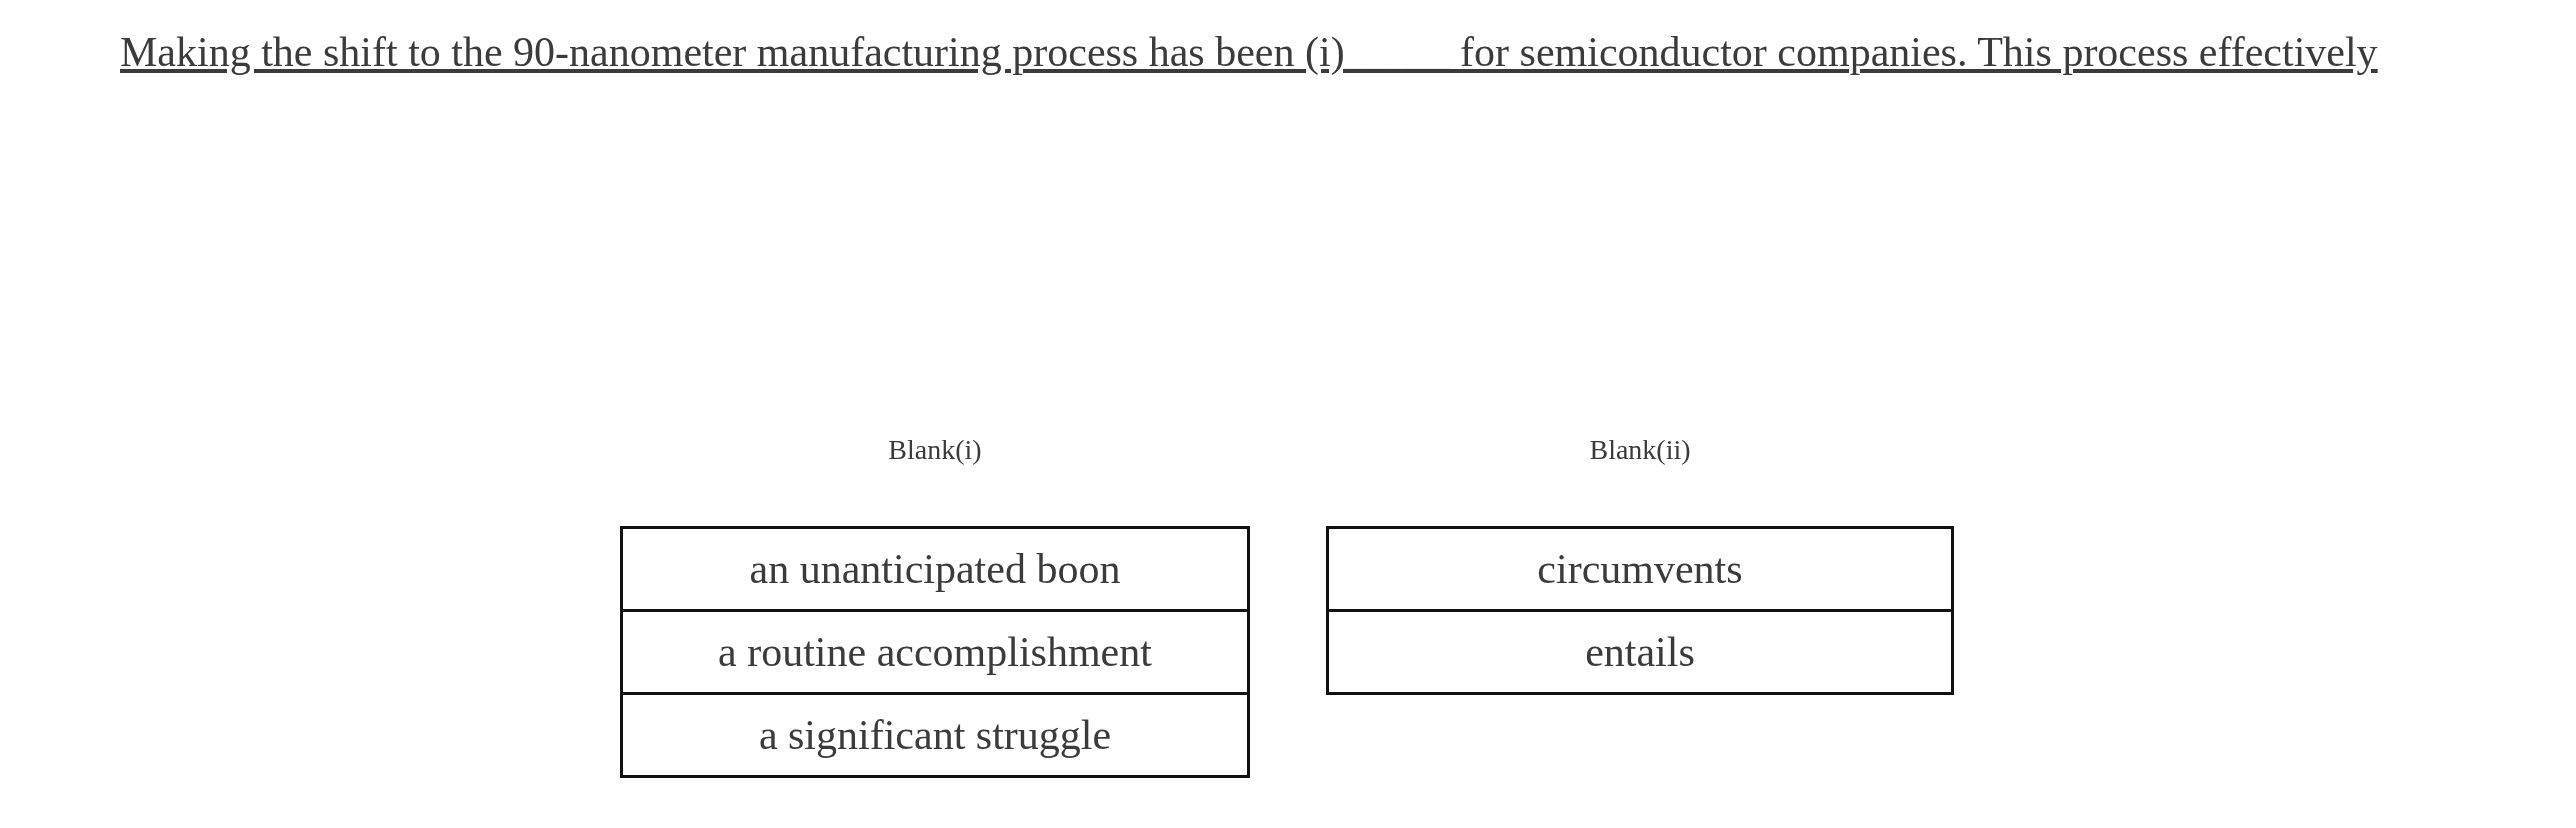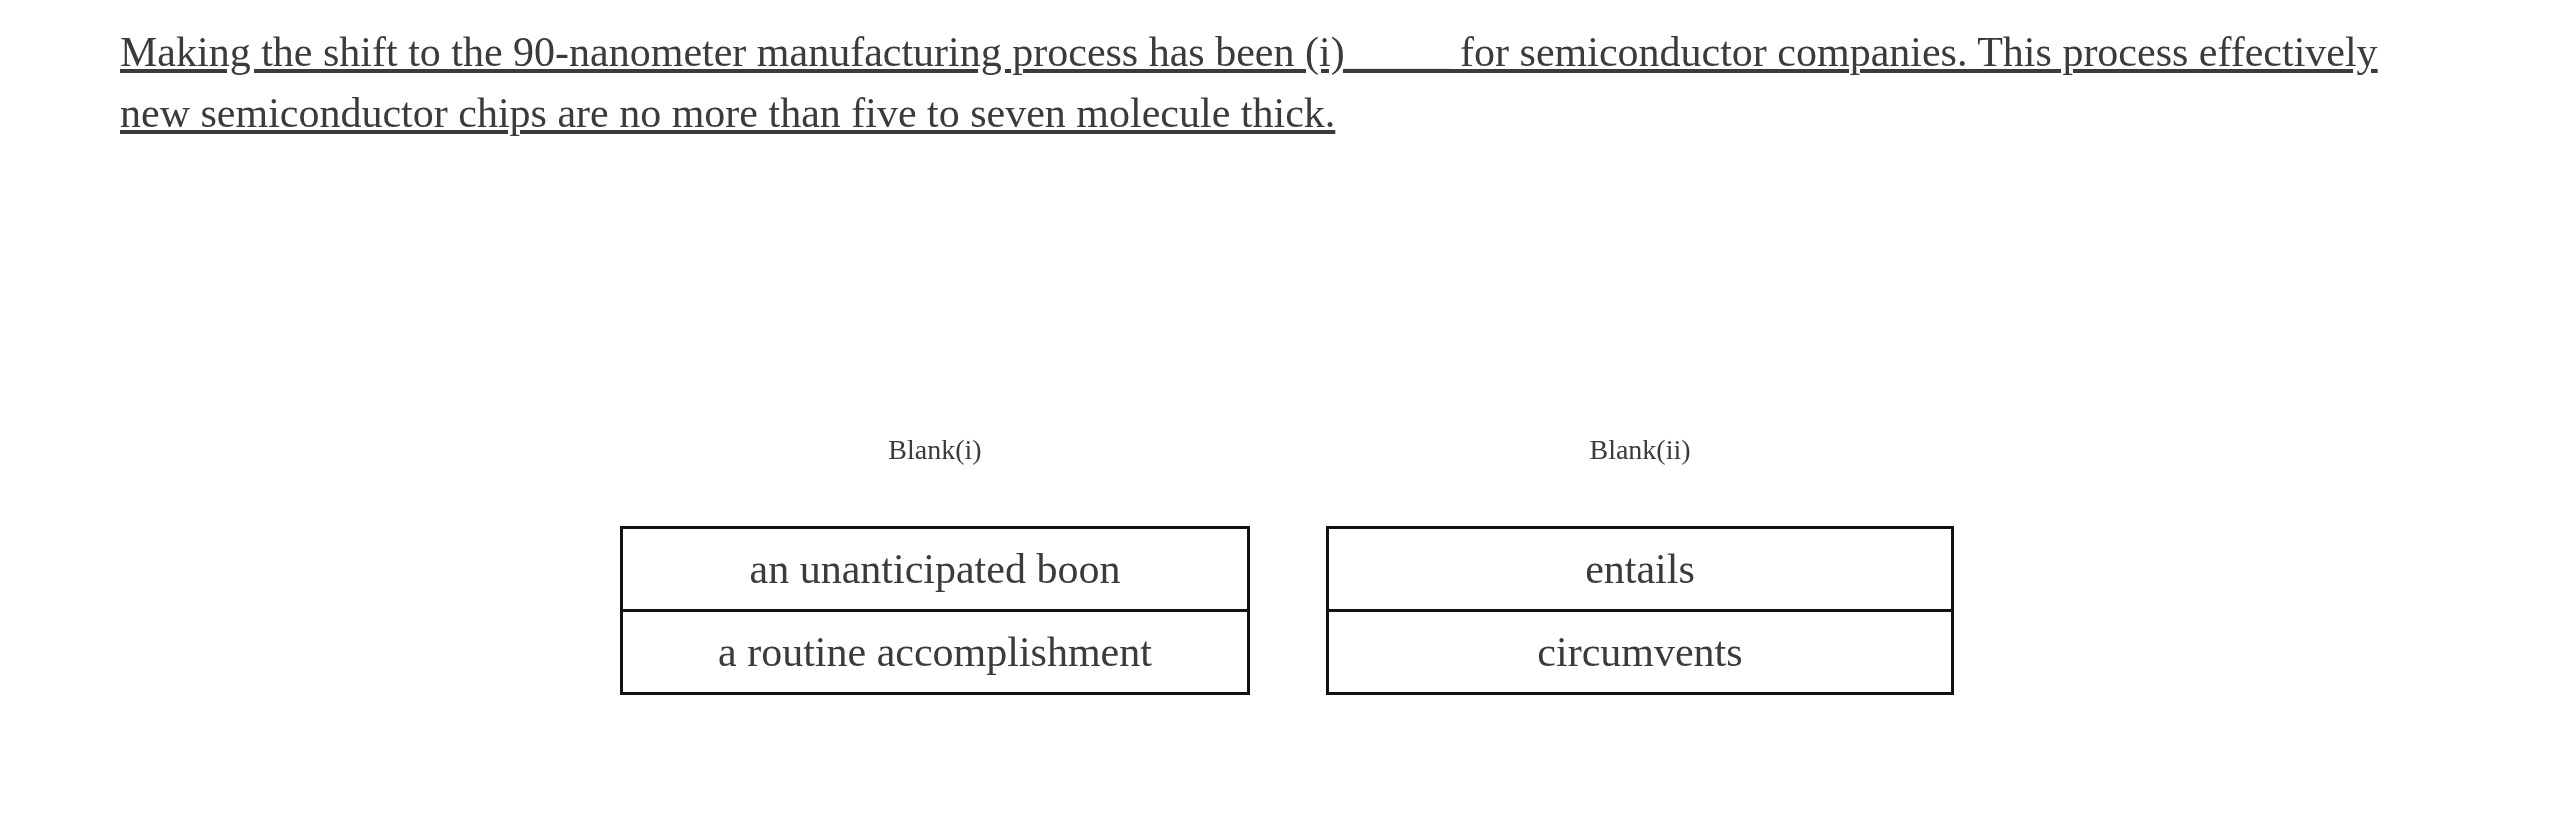--- a/index.html
+++ b/index.html
@@ -56,28 +56,28 @@
   }
   .option-cell + .option-cell {
     border-top: 3.2px solid #111111;
   }
 </style>
 </head>
 <body>
 
 <div class="passage">
   <div class="passage-line">Making the shift to the 90-nanometer manufacturing process has been (i)_____ for semiconductor companies. This process effectively</div>
-  <div class="passage-line">new semiconductor chips are no more than five to seven molecule thick.</div>
 </div>
 
 <div class="blank-label col1">Blank(i)</div>
 <div class="blank-label col2">Blank(ii)</div>
 
 <div class="options-table col1">
   <div class="option-cell">an unanticipated boon</div>
   <div class="option-cell">a routine accomplishment</div>
+  <div class="option-cell">a significant struggle</div>
 </div>
 
 <div class="options-table col2">
+  <div class="option-cell">circumvents</div>
   <div class="option-cell">entails</div>
-  <div class="option-cell">circumvents</div>
 </div>
 
 
 </body></html>

